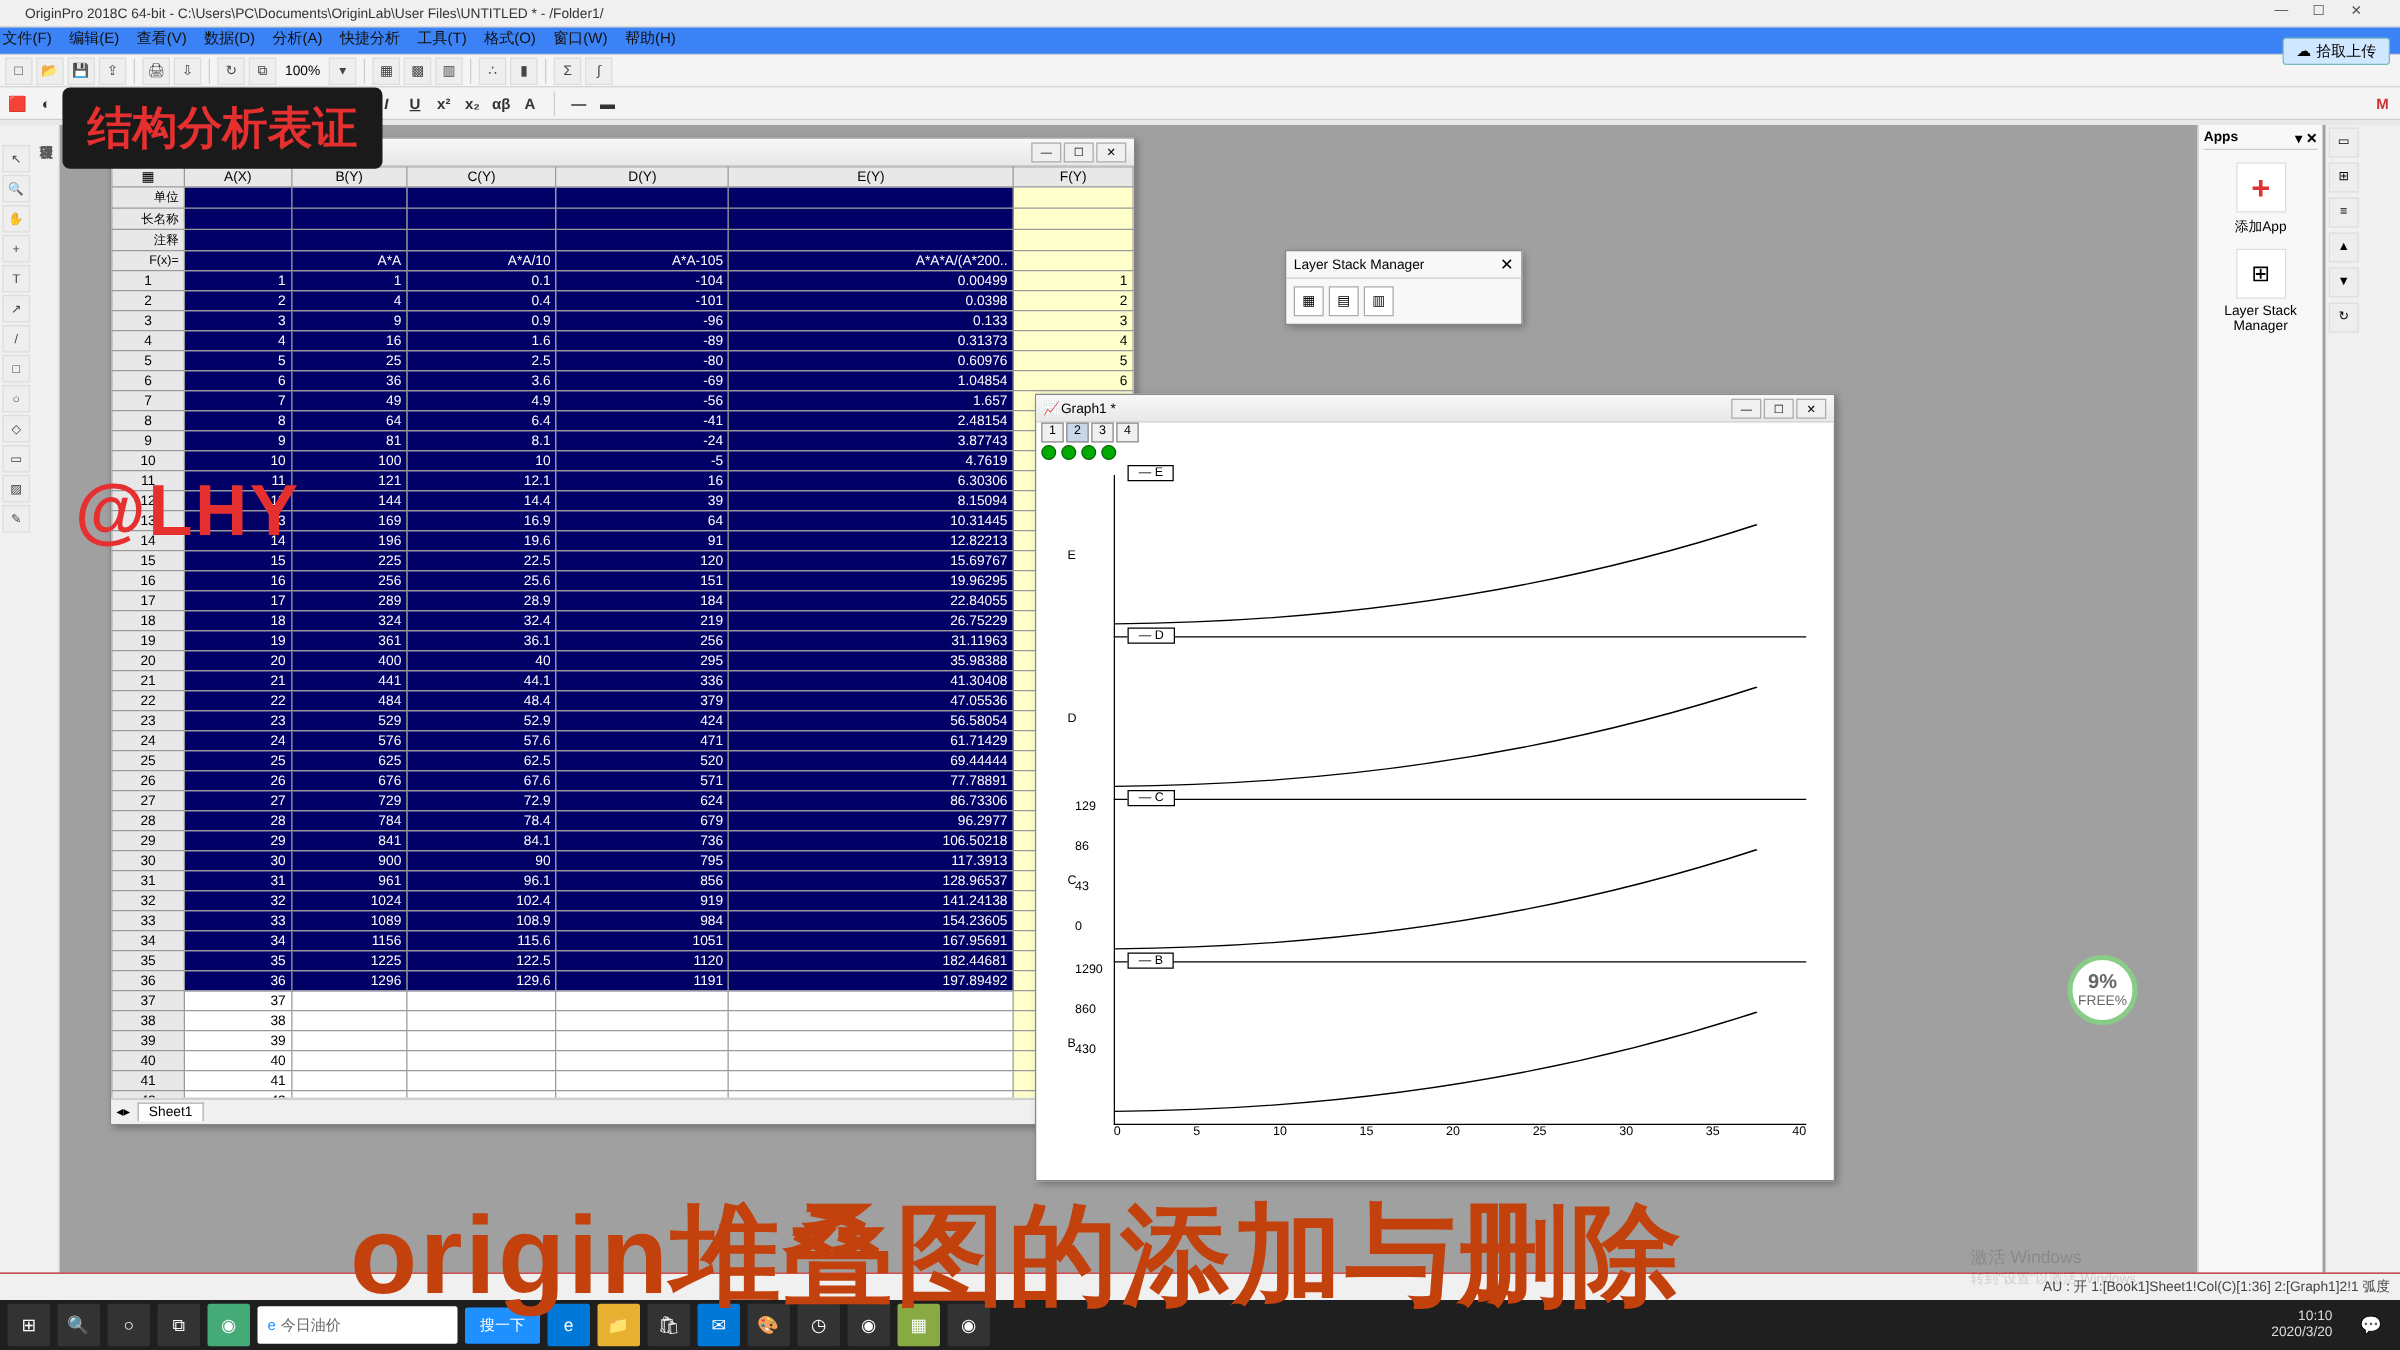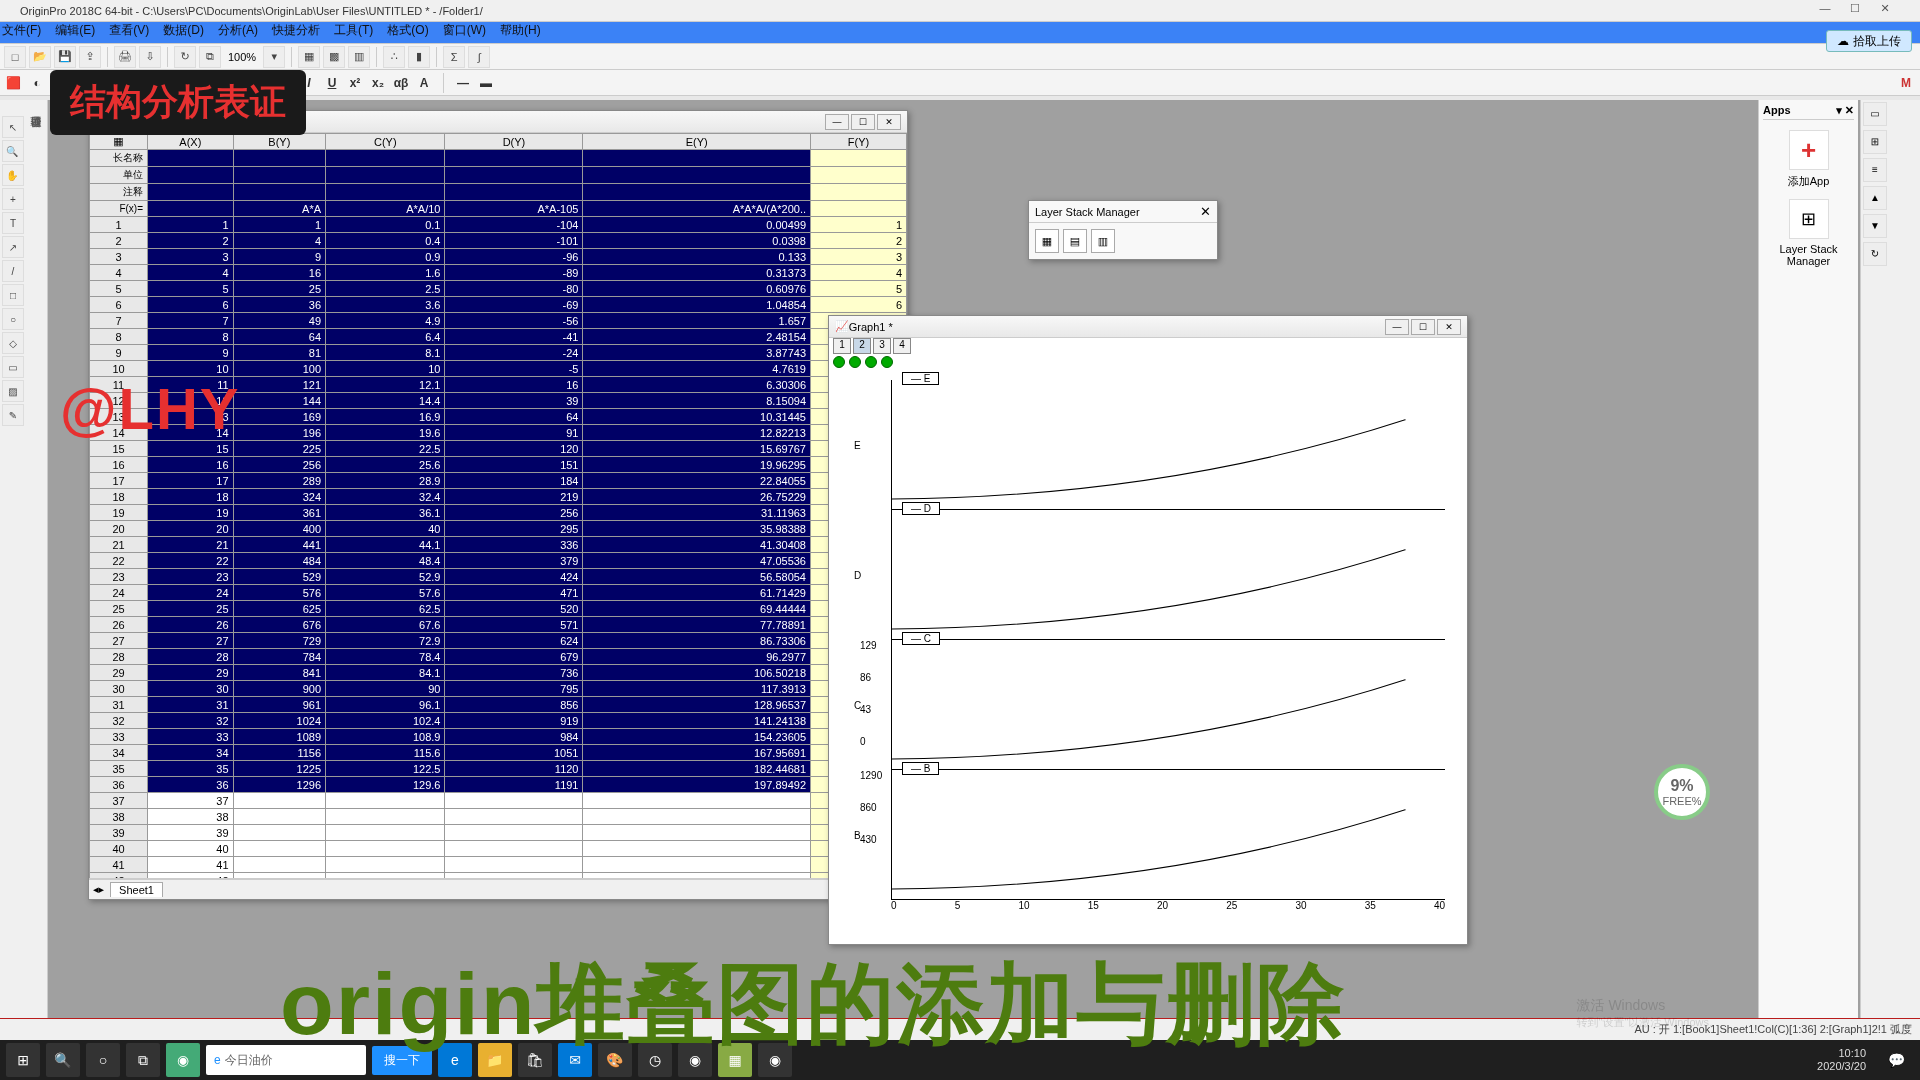--- a/index.html
+++ b/index.html
@@ -18,21 +18,21 @@
 .zoom { font-size: 11px; padding: 0 4px; }
 .upload-btn { position: absolute; right: 8px; top: 30px; height: 22px; background: #d0e8ff; border: 1px solid #7bb; border-radius: 3px; font-size: 12px; padding: 2px 10px; cursor: pointer; display: flex; align-items: center; gap: 4px; }
 
 .toolbar2 { height: 26px; background: #f4f4f4; border-bottom: 1px solid #ccc; display: flex; align-items: center; padding: 0 4px; gap: 3px; font-size: 12px; }
 .fontbox { width: 180px; height: 20px; border: 1px solid #aaa; background: #fff; font-size: 11px; padding: 0 4px; }
 .sizebox { width: 40px; height: 20px; border: 1px solid #aaa; background: #fff; font-size: 11px; padding: 0 4px; }
 .fmtbtn { width: 20px; height: 20px; display: inline-flex; align-items: center; justify-content: center; font-size: 12px; font-weight: bold; color: #333; cursor: pointer; }
 
 .overlay-badge { position: absolute; left: 50px; top: 70px; background: #1a1a1a; color: #e63030; font-size: 36px; font-weight: bold; padding: 8px 20px; border-radius: 6px; z-index: 50; }
 .watermark { position: absolute; left: 60px; top: 375px; font-size: 58px; font-weight: 900; color: #e63030; z-index: 50; letter-spacing: 2px; }
-.bigtext { position: absolute; left: 280px; bottom: 16px; font-size: 88px; font-weight: 900; color: #4d7c0f; z-index: 60; letter-spacing: 2px; }
+.bigtext { position: absolute; left: 280px; bottom: 16px; font-size: 88px; font-weight: 900; color: #c2410c; z-index: 60; letter-spacing: 2px; }
 
 .lefttools { position: absolute; left: 0; top: 100px; width: 48px; bottom: 40px; background: #f0f0f0; border-right: 1px solid #ccc; display: flex; flex-direction: column; gap: 2px; padding: 2px; }
 .lefttools .lt { width: 22px; height: 22px; background: #eee; border: 1px solid #ddd; font-size: 10px; color: #444; display: flex; align-items: center; justify-content: center; cursor: pointer; }
 .lefttools .sidelabel { writing-mode: vertical-rl; font-size: 11px; color: #555; margin: 6px 2px; }
 
 .workarea { position: absolute; left: 48px; right: 0; top: 100px; bottom: 40px; background: #a0a0a0; }
 .righttools { position: absolute; right: 0; top: 0; width: 60px; bottom: 0; background: #f0f0f0; border-left: 1px solid #ccc; }
 .righttools .rt { width: 24px; height: 24px; margin: 2px; background: #eee; border: 1px solid #ddd; display: inline-block; font-size: 10px; text-align: center; line-height: 22px; cursor: pointer; }
 .apps-panel { position: absolute; right: 62px; top: 0; width: 100px; bottom: 0; background: #f8f8f8; border-left: 1px solid #ccc; padding: 4px; font-size: 11px; }
 .apps-panel .apptitle { font-weight: bold; font-size: 11px; border-bottom: 1px solid #ccc; padding-bottom: 2px; display:flex; justify-content: space-between; }
@@ -220,30 +220,30 @@
             <th>A(X)</th>
             <th>B(Y)</th>
             <th>C(Y)</th>
             <th>D(Y)</th>
             <th>E(Y)</th>
             <th style="width:96px">F(Y)</th>
           </tr>
         </thead>
         <tbody id="sheet-body">
             <tr>
+              <td class="labelcol">单位</td>
+              <td class="sel"></td>
+              <td class="sel"></td>
+              <td class="sel"></td>
+              <td class="sel"></td>
+              <td class="sel"></td>
+              <td class="fcol"></td>
+            </tr>
+            <tr>
               <td class="labelcol">长名称</td>
-              <td class="sel"></td>
-              <td class="sel"></td>
-              <td class="sel"></td>
-              <td class="sel"></td>
-              <td class="sel"></td>
-              <td class="fcol"></td>
-            </tr>
-            <tr>
-              <td class="labelcol">单位</td>
               <td class="sel"></td>
               <td class="sel"></td>
               <td class="sel"></td>
               <td class="sel"></td>
               <td class="sel"></td>
               <td class="fcol"></td>
             </tr>
             <tr>
               <td class="labelcol">注释</td>
               <td class="sel"></td>

